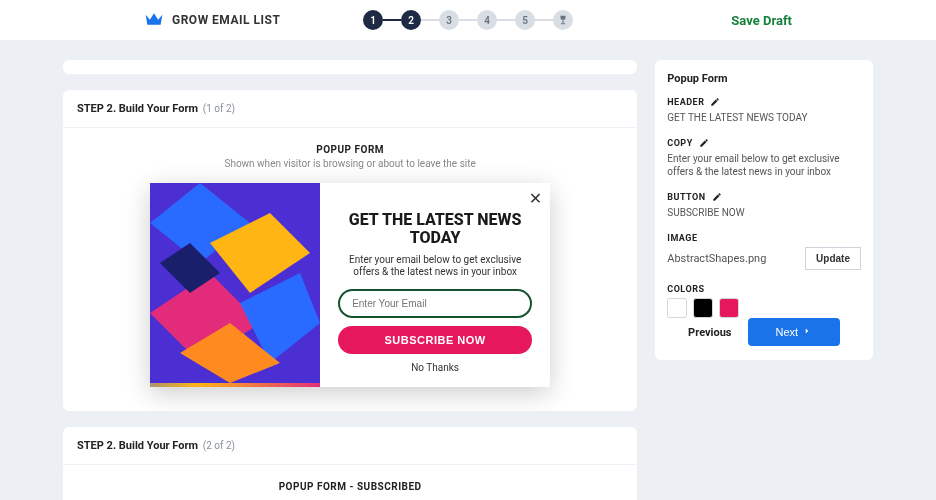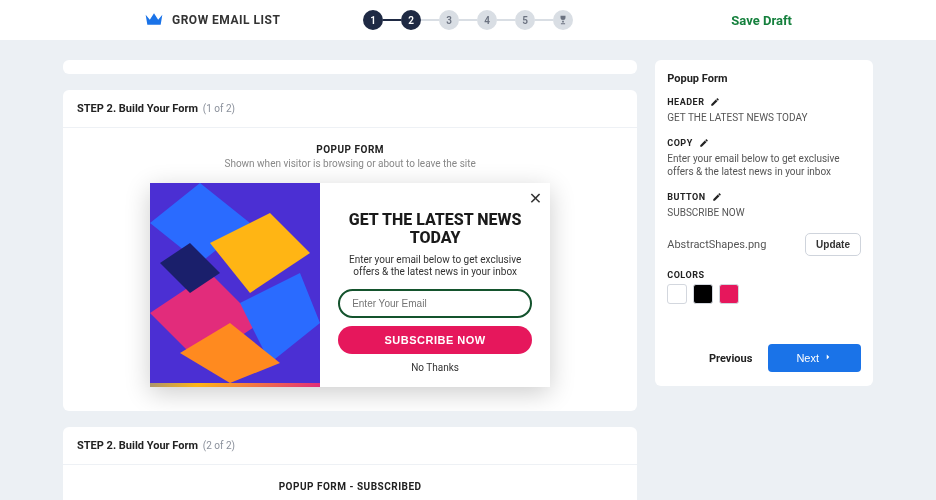--- a/index.html
+++ b/index.html
@@ -233,43 +233,42 @@
   .image-row {
     display: flex;
     align-items: center;
     justify-content: space-between;
     margin-bottom: 14px;
     gap: 16px;
   }
   .update-btn {
     border: 1px solid #cfd4dc;
     background: #fff;
-    border-radius: 5px;
+    border-radius: 0;
     padding: 5px 10px;
     font-size: 10px;
     font-weight: 600;
     cursor: pointer;
     color: #333;
   }
   .swatches {
     display: flex;
     gap: 6px;
   }
   .swatch {
     width: 20px; height: 20px;
     border: 1px solid #d3d7de;
     border-radius: 3px;
     cursor: pointer;
   }
   .panel-footer {
     display: flex;
     align-items: center;
-    justify-content: flex-end;
+    justify-content: center;
     gap: 16px;
-    margin-top: 40px;
   }
   .prev-link {
     font-size: 11px;
     font-weight: 700;
     color: #222;
     cursor: pointer;
   }
   .next-btn {
     background: #1a73e8;
     color: #fff;
@@ -393,20 +392,23 @@
     <div class="field-label-row">
       <span class="field-label">BUTTON</span>
       <span class="pencil-icon">
         <svg width="10" height="10" viewBox="0 0 24 24">
             <path fill="currentColor" d="M3 17.25V21h3.75l11-11-3.75-3.75-11 11zM20.7 7.04a1 1 0 000-1.41l-2.34-2.34a1 1 0 00-1.41 0L15 5.24 18.76 9l1.95-1.96z"></path>
           </svg>
       </span>
     </div>
     <div class="field-value">SUBSCRIBE NOW</div>
 
+    <div class="field-label-row">
+      <span class="field-label">IMAGE</span>
+    </div>
     <div class="image-row">
       <span style="font-size:11px;color:#555;">AbstractShapes.png</span>
       <button class="update-btn">Update</button>
     </div>
 
     <div class="field-label-row">
       <span class="field-label">COLORS</span>
     </div>
     <div class="swatches">
       <div class="swatch" style="background:#ffffff"></div>

